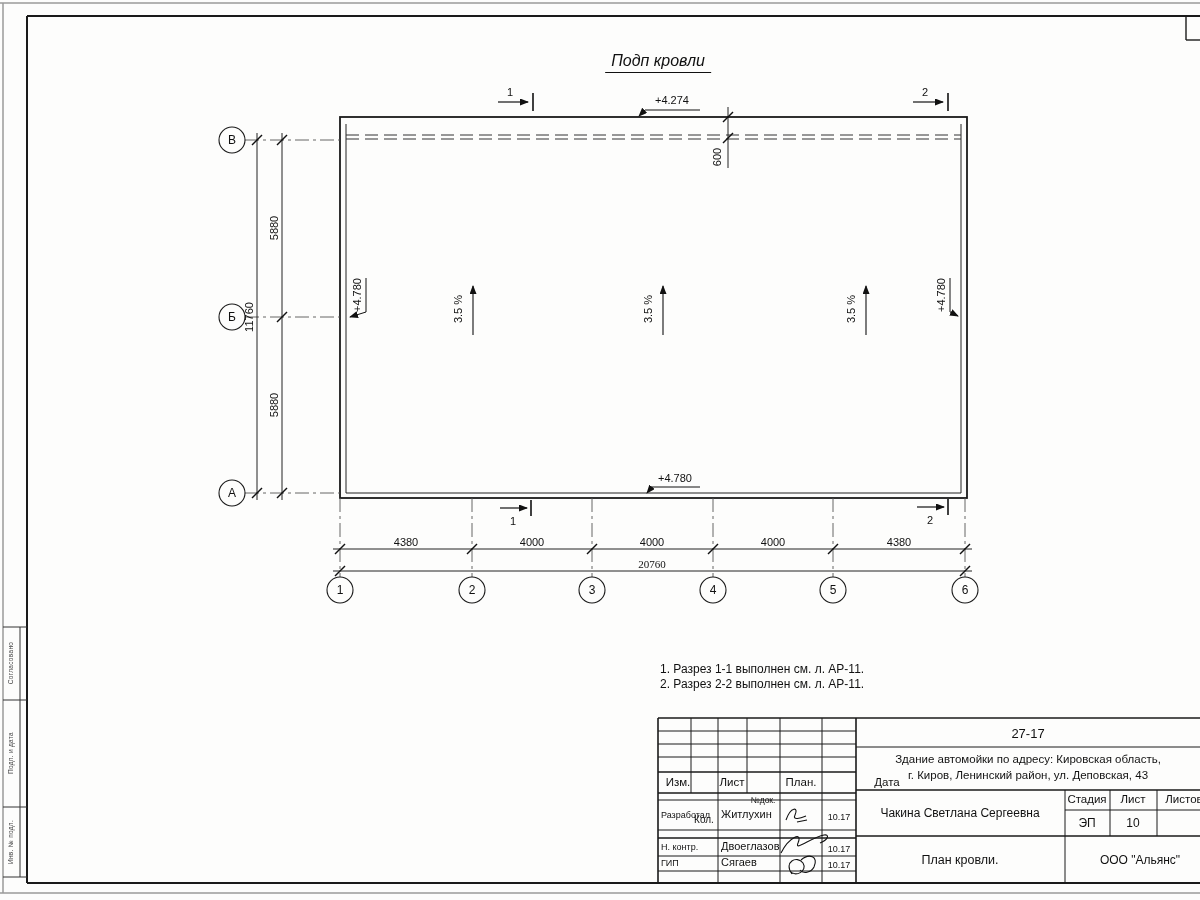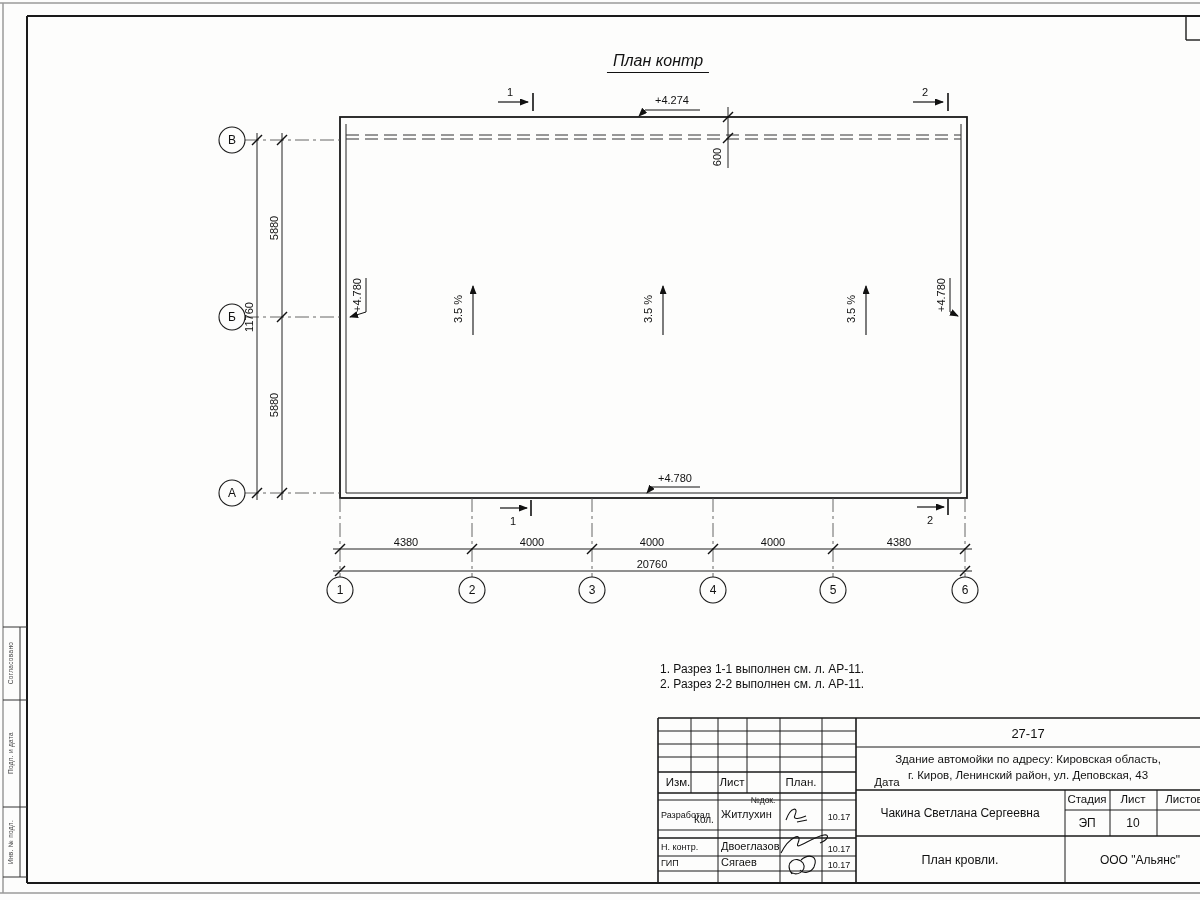--- a/index.html
+++ b/index.html
@@ -167,21 +167,21 @@
     <line x1="856" y1="836" x2="1200" y2="836" stroke-width="1.4"></line>
   </g>
 
   <g stroke="#111" stroke-width="1.1" fill="none">
     <path d="M786,820 C791,806 799,807 795,815 C792,821 801,818 806,816 M797,822 l10,-2"></path>
     <path d="M781,853 C789,837 803,831 798,843 C794,852 812,837 824,835 C830,834 828,840 820,843"></path>
     <path d="M792,874 C783,862 797,855 803,863 C808,871 795,878 790,871 M801,860 C809,853 819,856 814,867 C811,873 803,874 800,870"></path>
   </g>
 </svg>
 
-  <div class="t ctr title" style="left:658px;top:63px;">План контр</div>
+  <div class="t ctr title" style="left:658px;top:63px;">Подп кровли</div>
 
   <div class="t ctr dim" style="left:672px;top:100px;">+4.274</div>
   <div class="t rot dim" style="left:357px;top:295px;">+4.780</div>
   <div class="t rot dim" style="left:941px;top:295px;">+4.780</div>
   <div class="t ctr dim" style="left:675px;top:478px;">+4.780</div>
 
   <div class="t rot dim" style="left:458px;top:309px;">3.5 %</div>
   <div class="t rot dim" style="left:648px;top:309px;">3.5 %</div>
   <div class="t rot dim" style="left:851px;top:309px;">3.5 %</div>
 
@@ -194,21 +194,21 @@
 
   <div class="t rot dim" style="left:274px;top:228px;">5880</div>
   <div class="t rot dim" style="left:274px;top:405px;">5880</div>
   <div class="t rot dim" style="left:249px;top:317px;">11760</div>
 
   <div class="t ctr dim" style="left:406px;top:542px;">4380</div>
   <div class="t ctr dim" style="left:532px;top:542px;">4000</div>
   <div class="t ctr dim" style="left:652px;top:542px;">4000</div>
   <div class="t ctr dim" style="left:773px;top:542px;">4000</div>
   <div class="t ctr dim" style="left:899px;top:542px;">4380</div>
-  <div class="t ctr dim" style="left:652px;top:564px;">20760</div>
+  <div class="t ctr dim" style="left:652px;top:564px;font-family:Liberation Serif, serif;">20760</div>
 
   <div class="t ctr" style="left:232px;top:140px;">В</div>
   <div class="t ctr" style="left:232px;top:317px;">Б</div>
   <div class="t ctr" style="left:232px;top:493px;">А</div>
   <div class="t ctr" style="left:340px;top:590px;">1</div>
   <div class="t ctr" style="left:472px;top:590px;">2</div>
   <div class="t ctr" style="left:592px;top:590px;">3</div>
   <div class="t ctr" style="left:713px;top:590px;">4</div>
   <div class="t ctr" style="left:833px;top:590px;">5</div>
   <div class="t ctr" style="left:965px;top:590px;">6</div>

